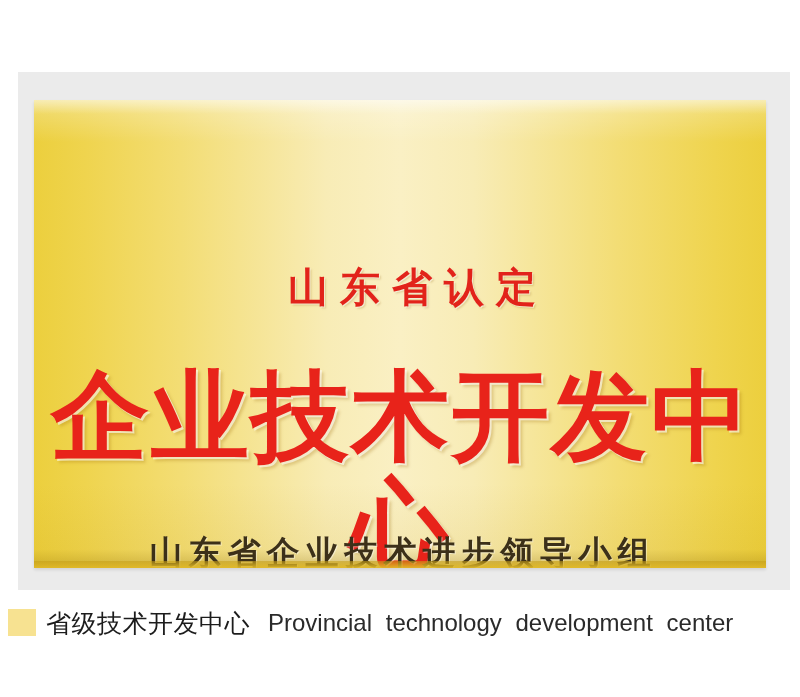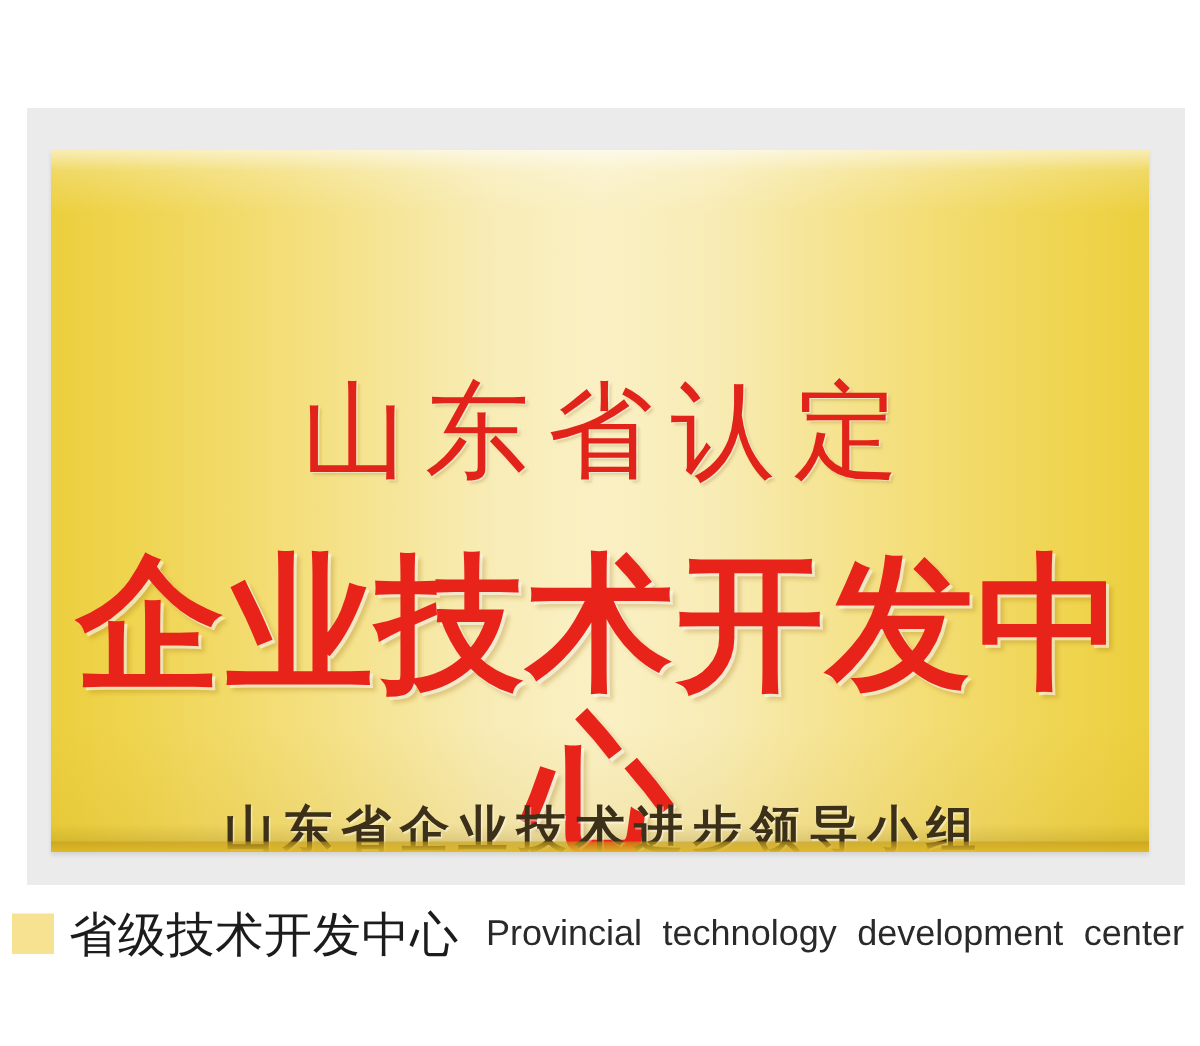--- a/index.html
+++ b/index.html
@@ -89,26 +89,26 @@
     height: 100%;
     text-align: center;
   }
 
   .cn {
     font-family: "DejaVu Sans", "Liberation Sans", sans-serif;
   }
 
   #plaque-heading {
     position: absolute;
-    left: 0;
+    left: 12px;
     top: 152px;
     width: 100%;
-    font-size: 70px;
+    font-size: 40px;
     line-height: 70px;
-    font-weight: 400;
+    font-weight: 700;
     color: #e2231a;
     letter-spacing: 12px;
     text-indent: 12px;
     text-shadow:
       1px 1px 0 rgba(255,255,255,0.55),
       2px 2px 2px rgba(140,90,0,0.22);
   }
 
   #plaque-main-title {
     position: absolute;
@@ -154,22 +154,22 @@
   #caption-swatch {
     width: 28px;
     height: 27px;
     margin-left: 8px;
     background: #f7e291;
     flex: 0 0 auto;
   }
 
   #caption-label-cn {
     margin-left: 10px;
-    font-family: Liberation Serif, serif;
-    font-size: 32px;
+    font-family: Liberation Sans, sans-serif;
+    font-size: 25px;
     line-height: 30px;
     color: #1c1c1c;
     letter-spacing: 0.5px;
     white-space: nowrap;
   }
 
   #caption-label-en {
     margin-left: 18px;
     font-family: Liberation Sans, sans-serif;
     font-size: 24px;

